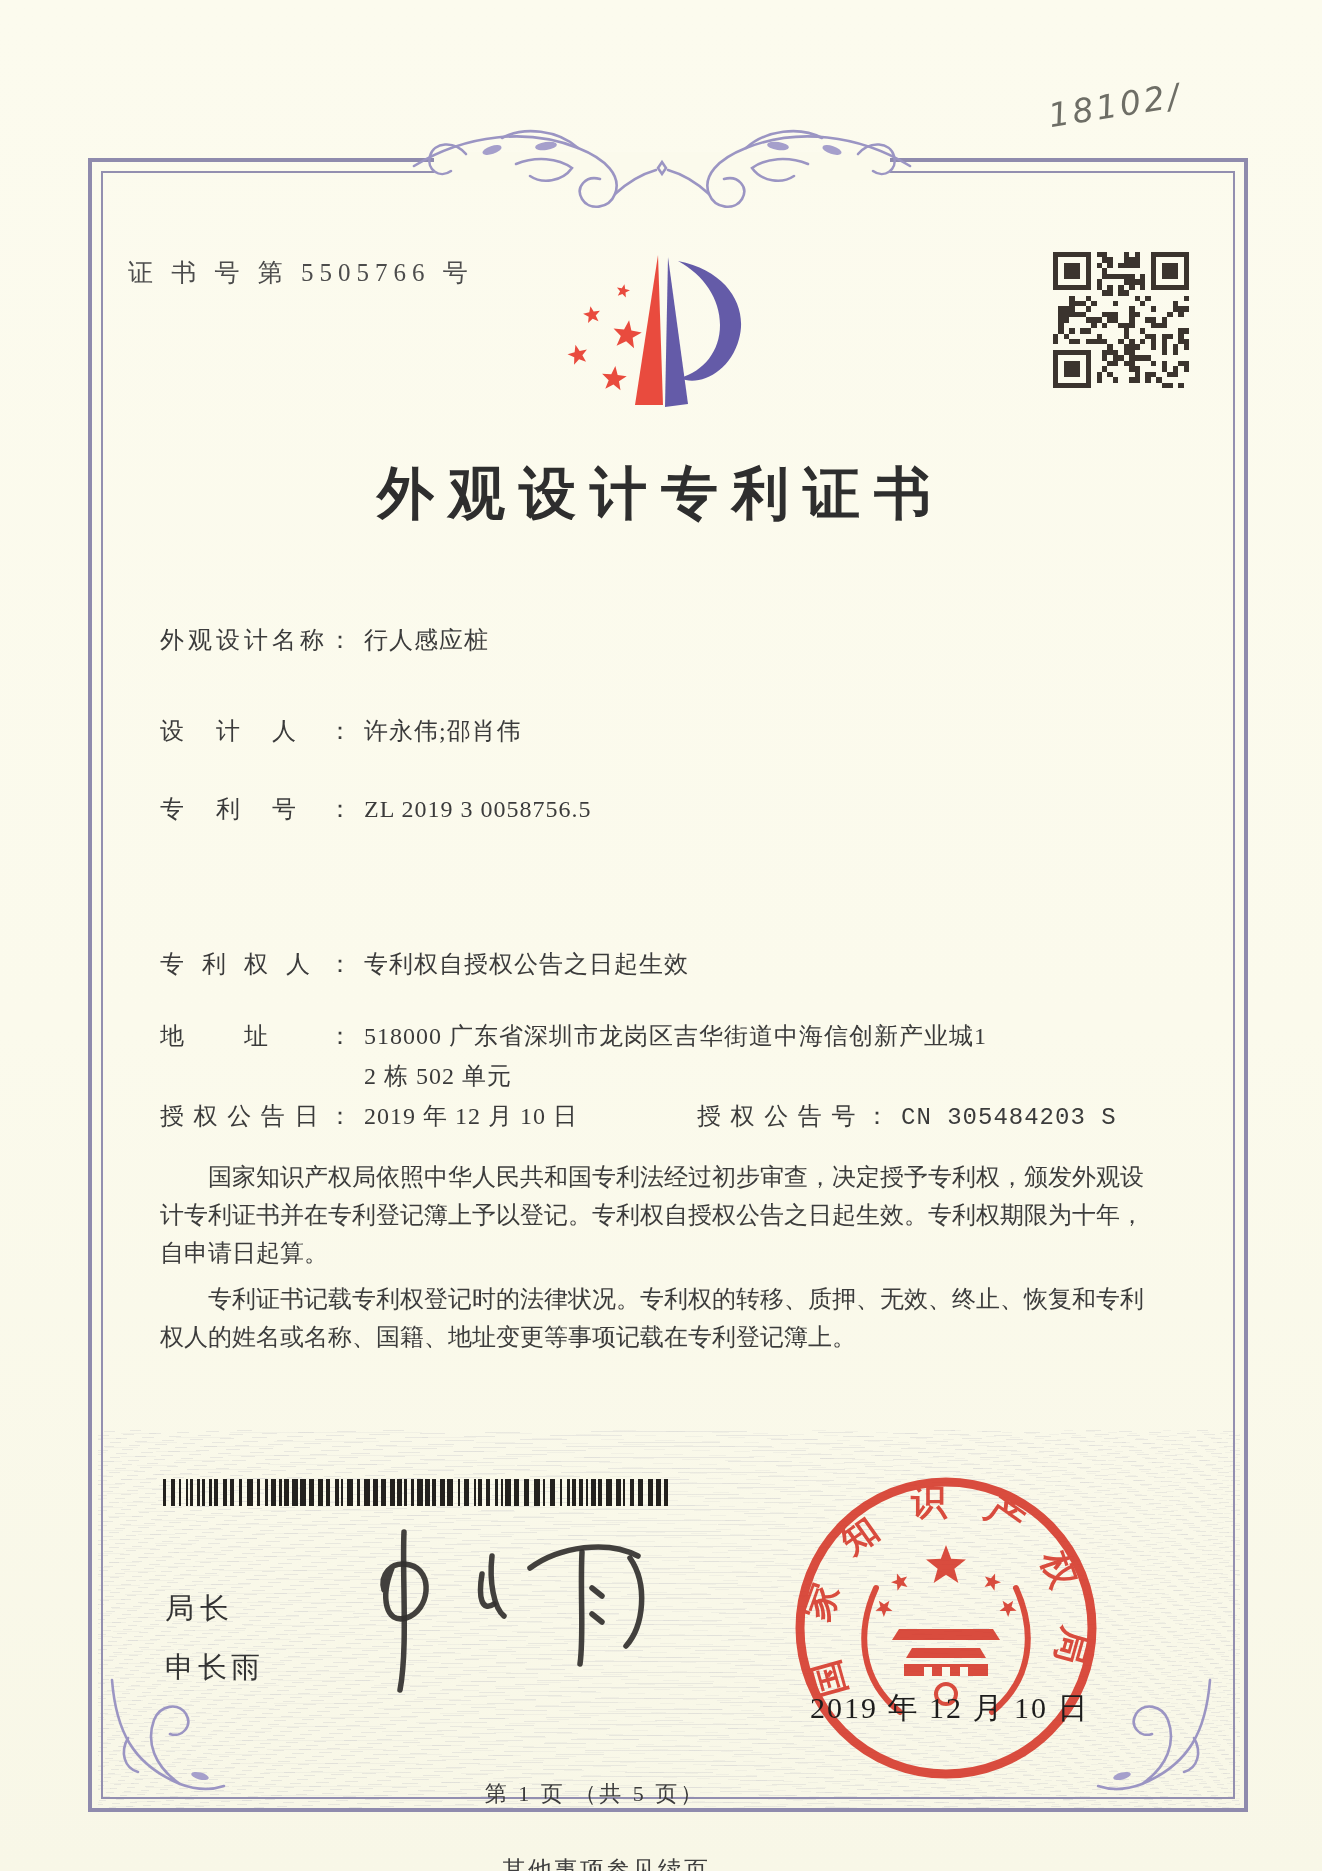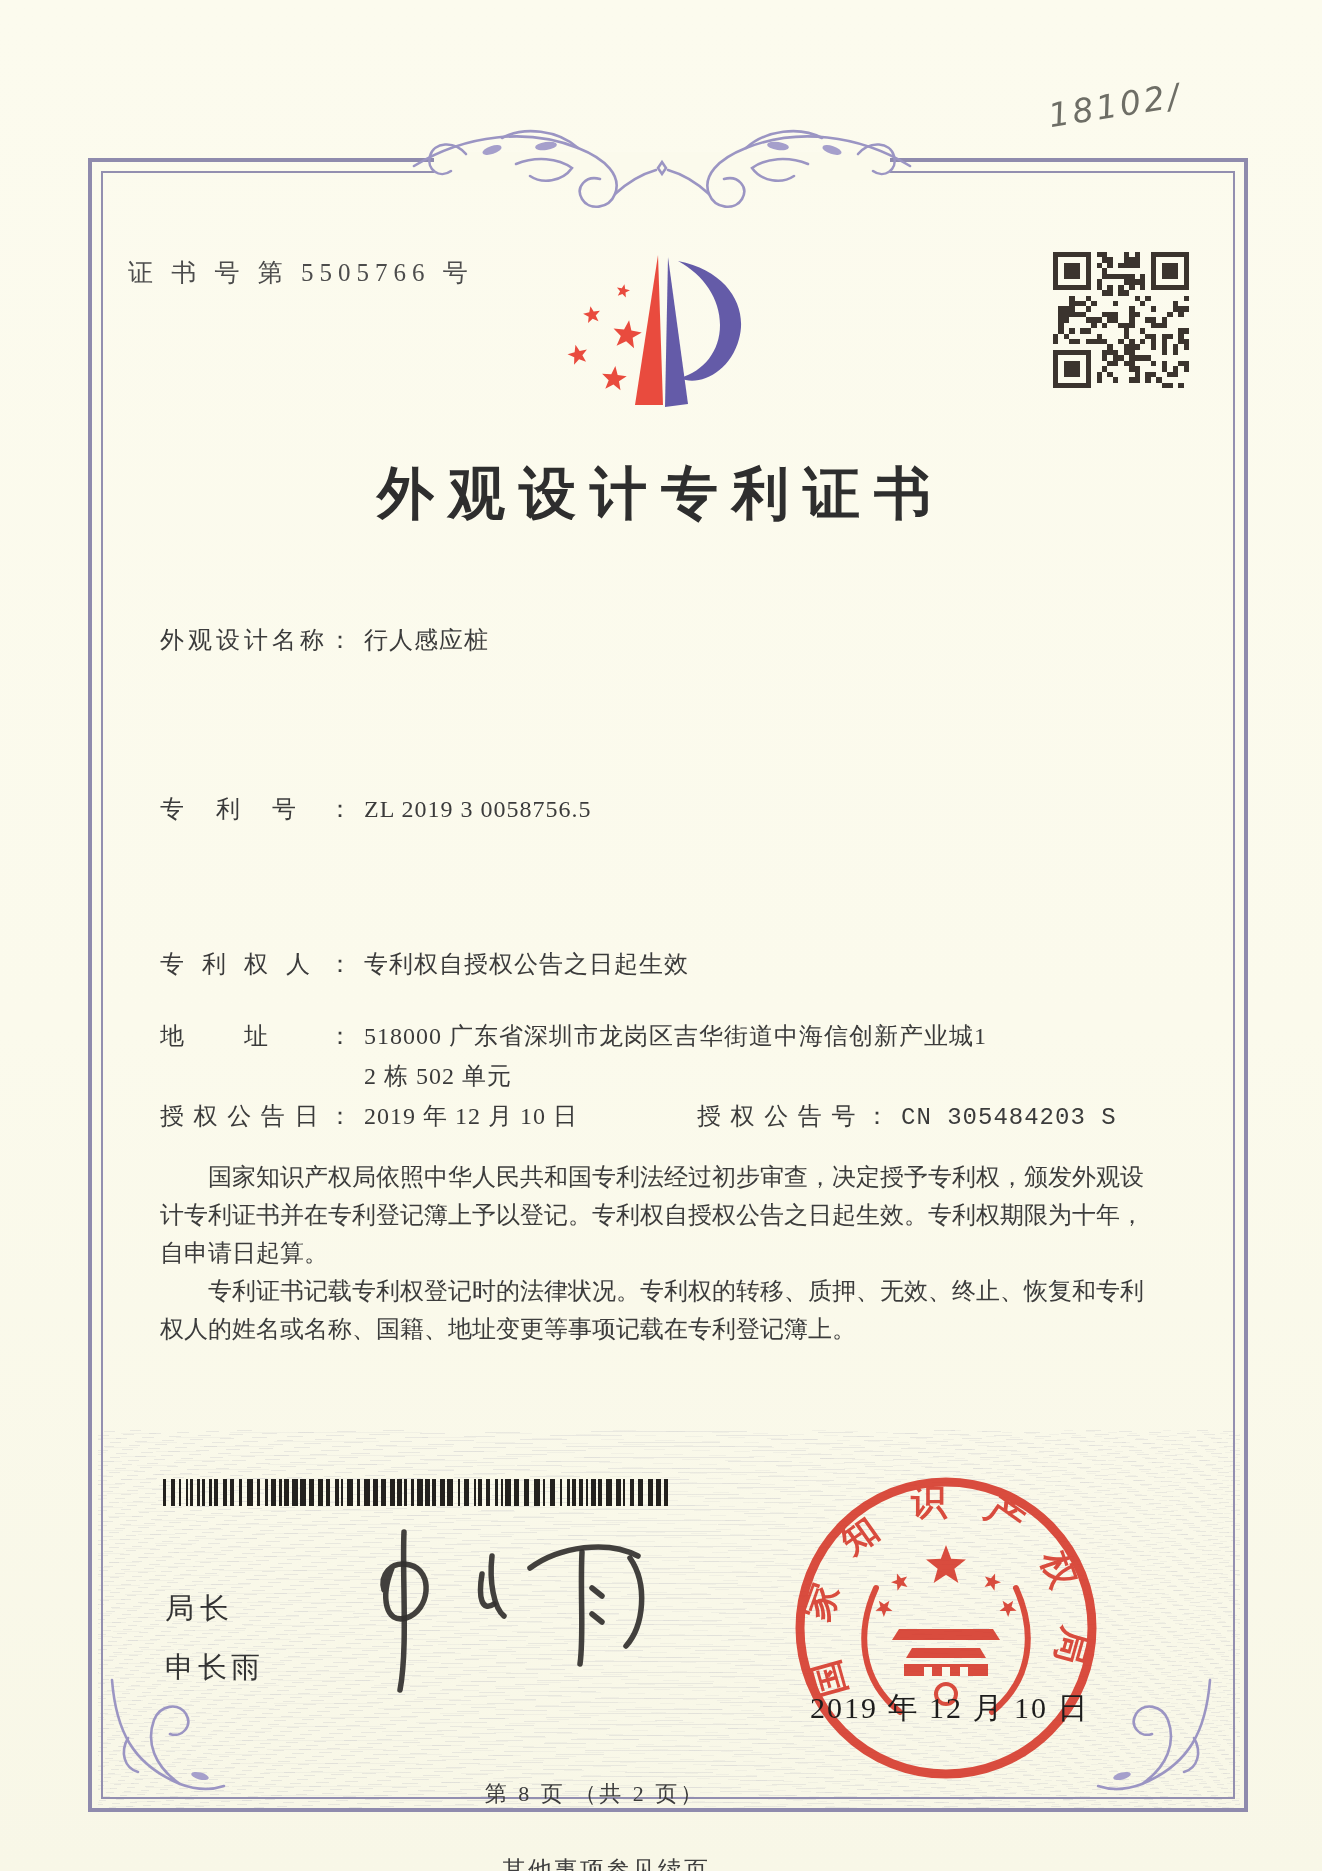--- a/index.html
+++ b/index.html
@@ -33,21 +33,21 @@
   .title{position:absolute;left:0;width:1322px;top:456px;z-index:3;text-align:center;
     font-size:57px;font-weight:700;letter-spacing:14px;color:#2e2e2e;}
   .field-row{position:absolute;left:160px;z-index:3;font-size:24px;color:#3b3b3b;white-space:nowrap;}
   .field-label{display:inline-block;width:192px;text-align:justify;text-align-last:justify;}
   .field-value{display:inline-block;margin-left:12px;letter-spacing:1px;}
   .addr-line2{position:absolute;left:364px;top:1060px;z-index:3;font-size:24px;letter-spacing:1px;color:#3b3b3b;}
   .grant2{position:absolute;left:537px;top:0;font-family:Liberation Mono, monospace;}
   .paras{position:absolute;left:160px;top:1158px;width:985px;z-index:3;
     font-size:24px;line-height:38px;color:#3c3c3c;}
   .paras p{margin:0;text-indent:2em;}
-  .paras p + p{}
+  .paras p + p{margin-top:8px;}
   .barcode{position:absolute;left:163px;top:1479px;width:505px;height:27px;z-index:3;}
   .director-title{position:absolute;left:165px;top:1589px;z-index:3;font-size:29px;letter-spacing:6px;color:#333;}
   .director-name{position:absolute;left:165px;top:1648px;z-index:3;font-size:29px;letter-spacing:4px;color:#333;}
   .signature{position:absolute;left:340px;top:1516px;width:320px;height:190px;z-index:3;}
   .seal{position:absolute;left:788px;top:1470px;width:316px;height:316px;z-index:3;opacity:.9;}
   .seal-date{position:absolute;left:810px;top:1688px;z-index:4;font-size:30px;letter-spacing:2px;color:#1d1d1d;}
   .page-indicator{position:absolute;left:0;width:1190px;top:1779px;z-index:3;text-align:center;
     font-size:22px;letter-spacing:3px;color:#3b3b3b;}
   .cutoff{position:absolute;left:0;bottom:0;width:1212px;height:15px;overflow:hidden;z-index:3;
     text-align:center;font-size:24px;line-height:28px;letter-spacing:2px;color:#3f3f3f;}
@@ -386,20 +386,23 @@
       <rect x="20" y="24" width="1" height="1" fill="#3b342e"></rect>
       <rect x="21" y="24" width="1" height="1" fill="#3b342e"></rect>
       <rect x="23" y="24" width="1" height="1" fill="#3b342e"></rect>
     </svg>
 
   <div class="title">外观设计专利证书</div>
 
   <div class="field-row" style="top:624px">
     <span class="field-label">外观设计名称：</span><span class="field-value">行人感应桩</span>
   </div>
+  <div class="field-row" style="top:715px">
+    <span class="field-label">设计人：</span><span class="field-value">许永伟;邵肖伟</span>
+  </div>
   <div class="field-row" style="top:793px">
     <span class="field-label">专利号：</span><span class="field-value">ZL 2019 3 0058756.5</span>
   </div>
   <div class="field-row" style="top:948px">
     <span class="field-label">专利权人：</span><span class="field-value">专利权自授权公告之日起生效</span>
   </div>
   <div class="field-row" style="top:1020px">
     <span class="field-label">地址：</span><span class="field-value">518000 广东省深圳市龙岗区吉华街道中海信创新产业城1</span>
   </div>
   <div class="addr-line2">2 栋 502 单元</div>
@@ -519,16 +522,16 @@
       <rect x="154" y="197" width="8" height="9" fill="#fbfaec"></rect>
       <rect x="172" y="197" width="8" height="9" fill="#fbfaec"></rect>
       <circle cx="158" cy="224" r="10" fill="none" stroke="#d63a2c" stroke-width="4"></circle>
       <path d="M88,118 C68,162 72,210 112,242" fill="none" stroke="#d63a2c" stroke-width="6" stroke-linecap="round"></path>
       <path d="M228,118 C248,162 244,210 204,242" fill="none" stroke="#d63a2c" stroke-width="6" stroke-linecap="round"></path>
     </g>
   </svg>
 
   <div class="seal-date">2019 年 12 月 10 日</div>
 
-  <div class="page-indicator">第 8 页 （共 2 页）</div>
+  <div class="page-indicator">第 1 页 （共 5 页）</div>
   <div class="cutoff">其他事项参见续页</div>
 
 </div>
 
 </body></html>

